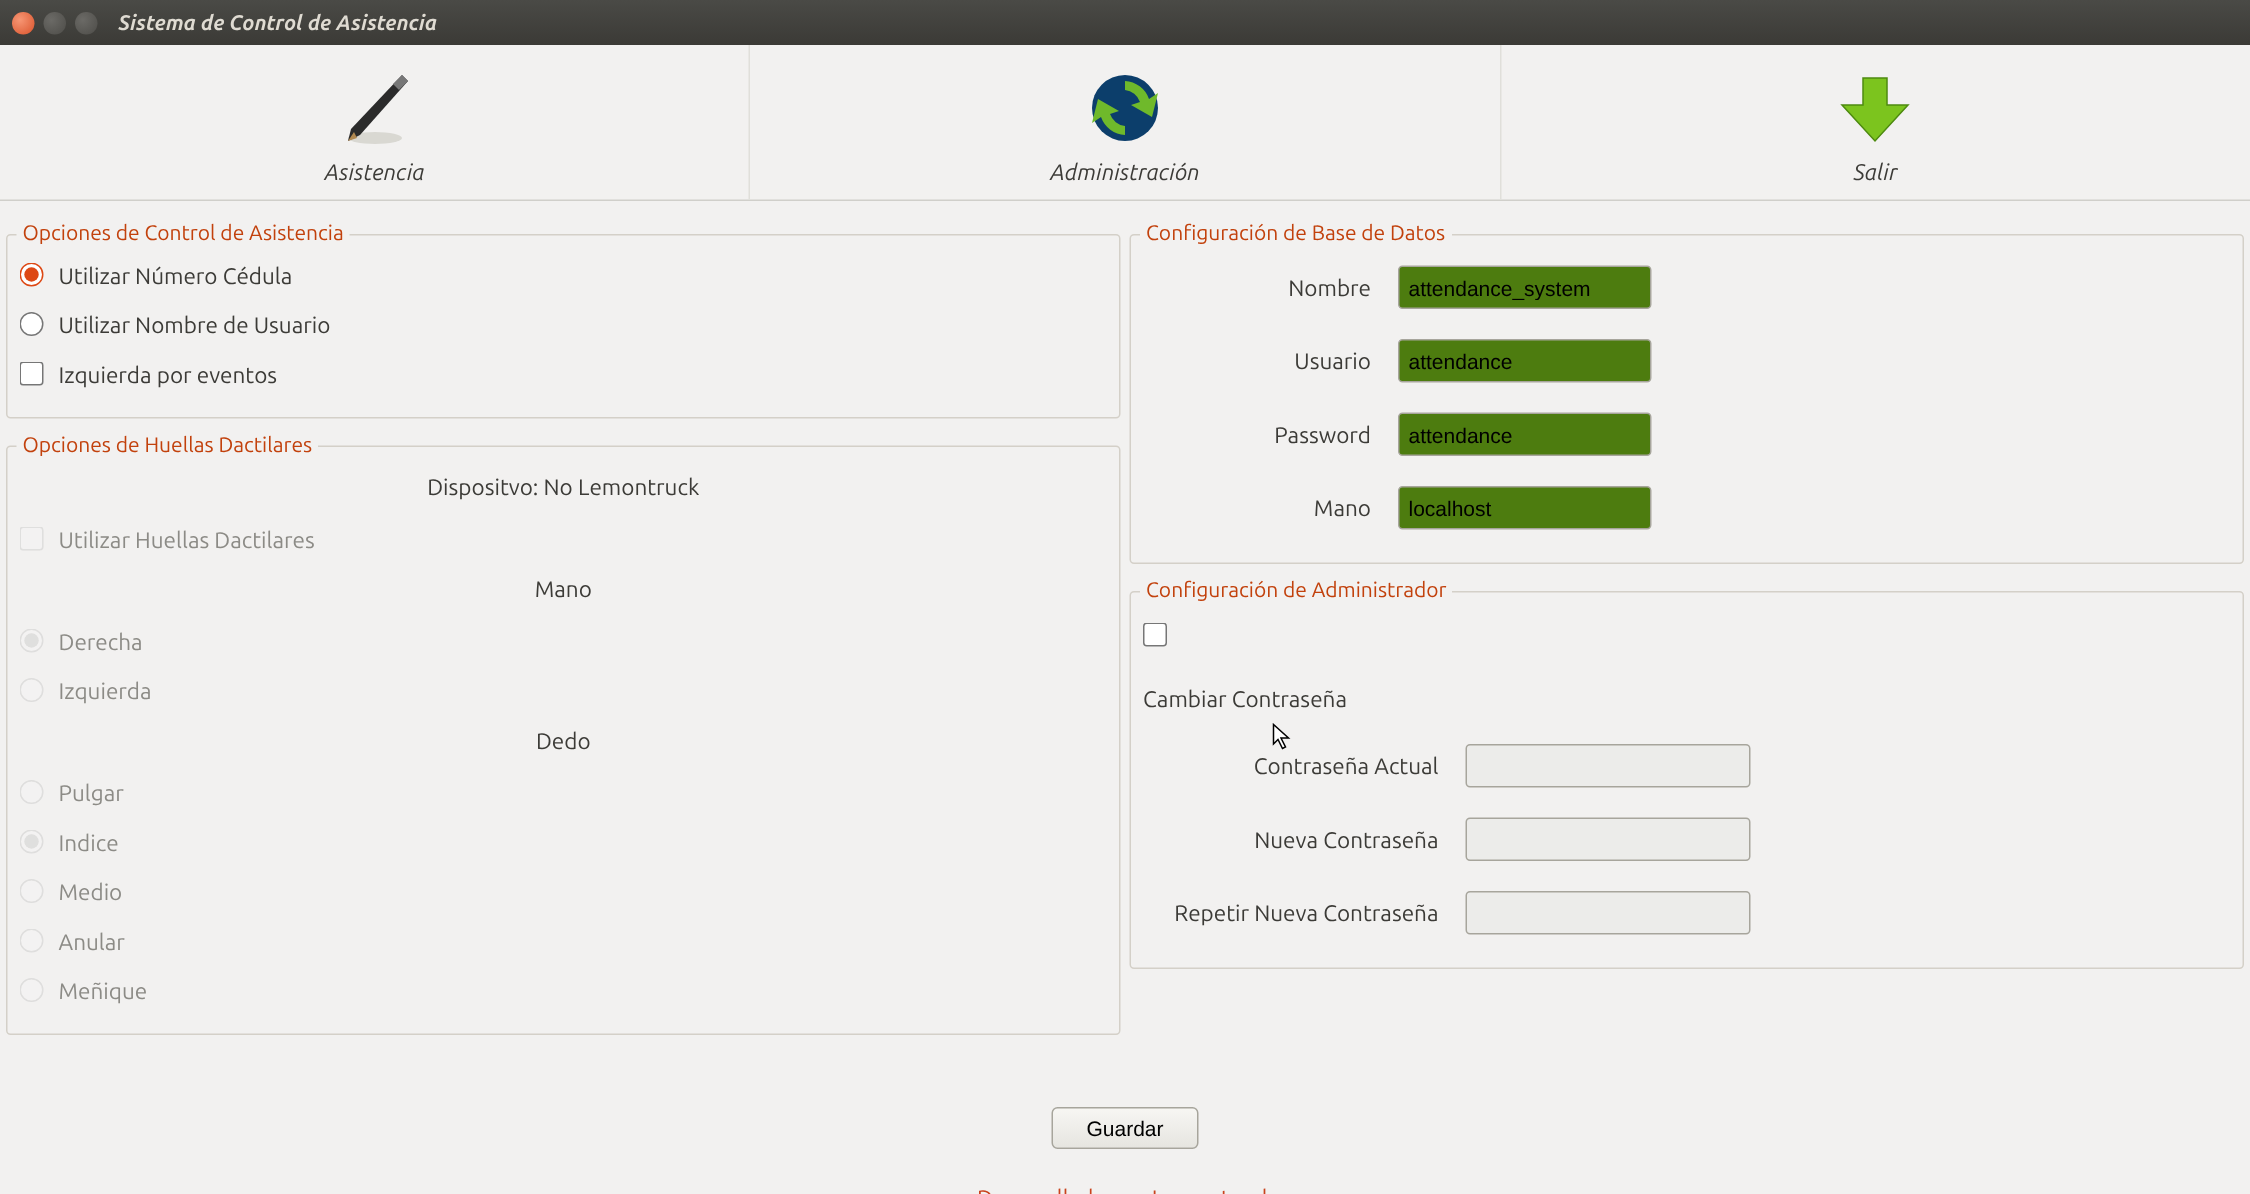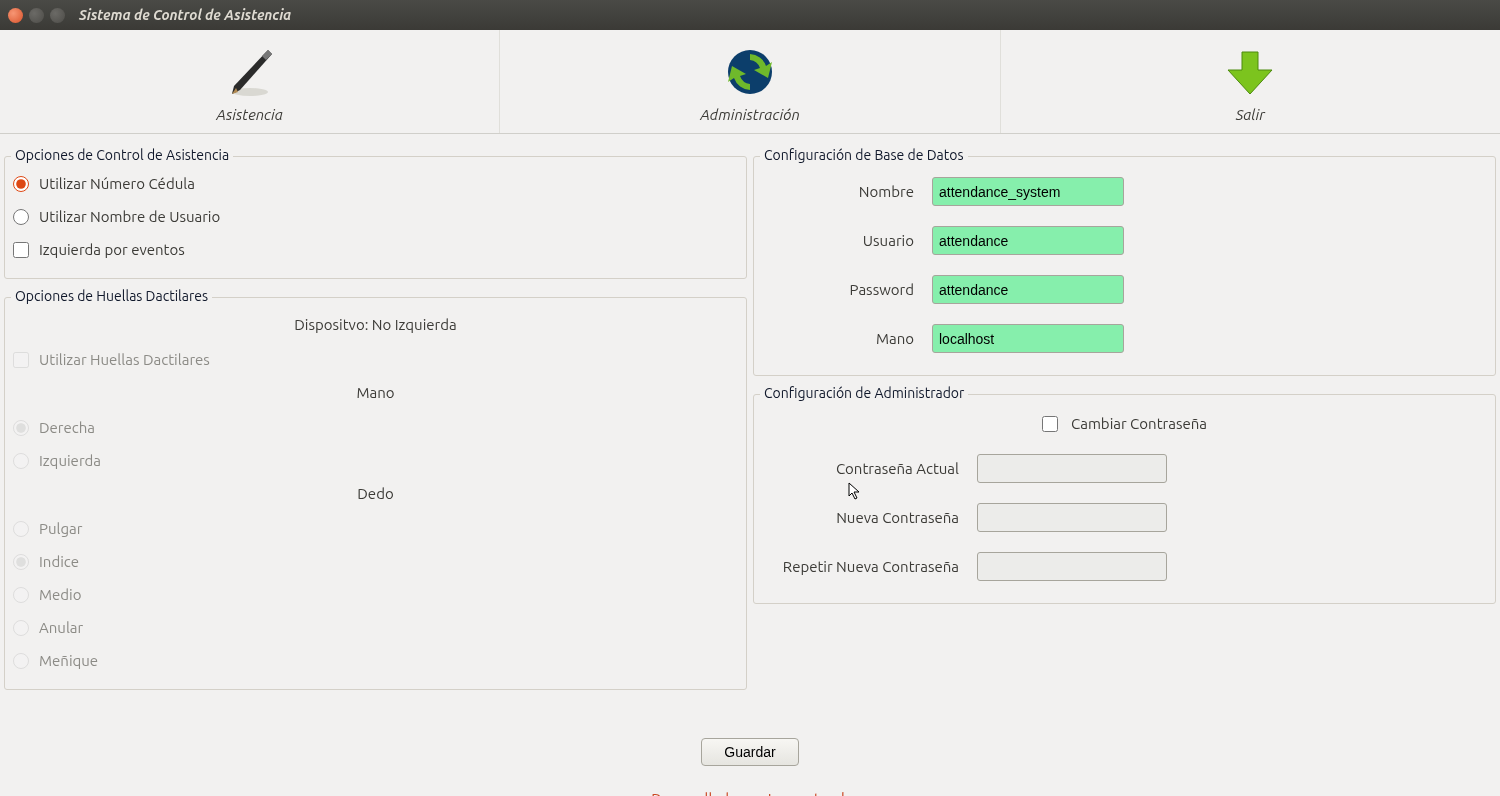--- a/index.html
+++ b/index.html
@@ -63,25 +63,25 @@
   position: relative;
   background: #f2f1f0;
 }
 .group-title {
   position: absolute;
   top: -10px;
   left: 6px;
   padding: 0 4px;
   background: #f2f1f0;
   font-size: 14px;
-  color: #0f172a;
+  color: #c2410c;
 }
 .radio-line, .check-line {
   display: flex;
-  align-items: flex-end;
+  align-items: flex-start;
   gap: 10px;
   padding: 8px 0;
   font-size: 15px;
 }
 input[type=radio], input[type=checkbox] {
   width: 16px; height: 16px;
   accent-color: #dd4814;
 }
 input[type=radio]:disabled, input[type=checkbox]:disabled { opacity: .55; }
 .disabled-text { color: #8c8b86; }
@@ -96,37 +96,38 @@
   align-items: center;
   padding: 10px 20px 10px 0;
 }
 .form-label {
   flex: 0 0 170px;
   text-align: right;
   padding-right: 18px;
   font-size: 15px;
 }
 .form-input {
-  width: 192px;
+  width: 169px;
   height: 29px;
   border: 1px solid #a7a59c;
   border-radius: 3px;
   padding: 0 6px;
   font-size: 14px;
-  background: #86efac;
+  background: #4d7c0f;
 }
 .form-input:disabled { background: #ececea; color:#9a9a94; }
 
 .admin-check-row {
   display: flex;
   justify-content: center;
-  align-items:flex-end;
-  gap: 13px;
+  align-items:flex-start;
+  gap: 26px;
   padding: 10px 0 12px;
   font-size: 15px;
+  flex-direction: column;
 }
 .admin-form .form-label { flex: 0 0 215px; }
 .admin-form .form-input { width: 190px; }
 
 .save-area { text-align: center; padding: 48px 0 18px; }
 .save-btn {
   padding: 5px 22px;
   font-size: 14px;
   background: linear-gradient(to bottom,#f7f6f3,#e6e5e0);
   border: 1px solid #a7a59c;
@@ -204,21 +205,21 @@
         <span>Utilizar Nombre de Usuario</span>
       </label>
       <label class="check-line">
         <input type="checkbox" style="">
         <span>Izquierda por eventos</span>
       </label>
     </div>
 
     <div class="groupbox" style="margin-top:14px;">
       <span class="group-title">Opciones de Huellas Dactilares</span>
-      <div class="section-sub">Dispositvo: No Izquierda</div>
+      <div class="section-sub">Dispositvo: No Lemontruck</div>
       <label class="check-line disabled-text">
         <input type="checkbox" disabled="" style="">
         <span>Utilizar Huellas Dactilares</span>
       </label>
       <div class="section-sub">Mano</div>
       <label class="radio-line disabled-text">
         <input type="radio" name="hand" disabled="" checked="" style="">
         <span>Derecha</span>
       </label>
       <label class="radio-line disabled-text">

